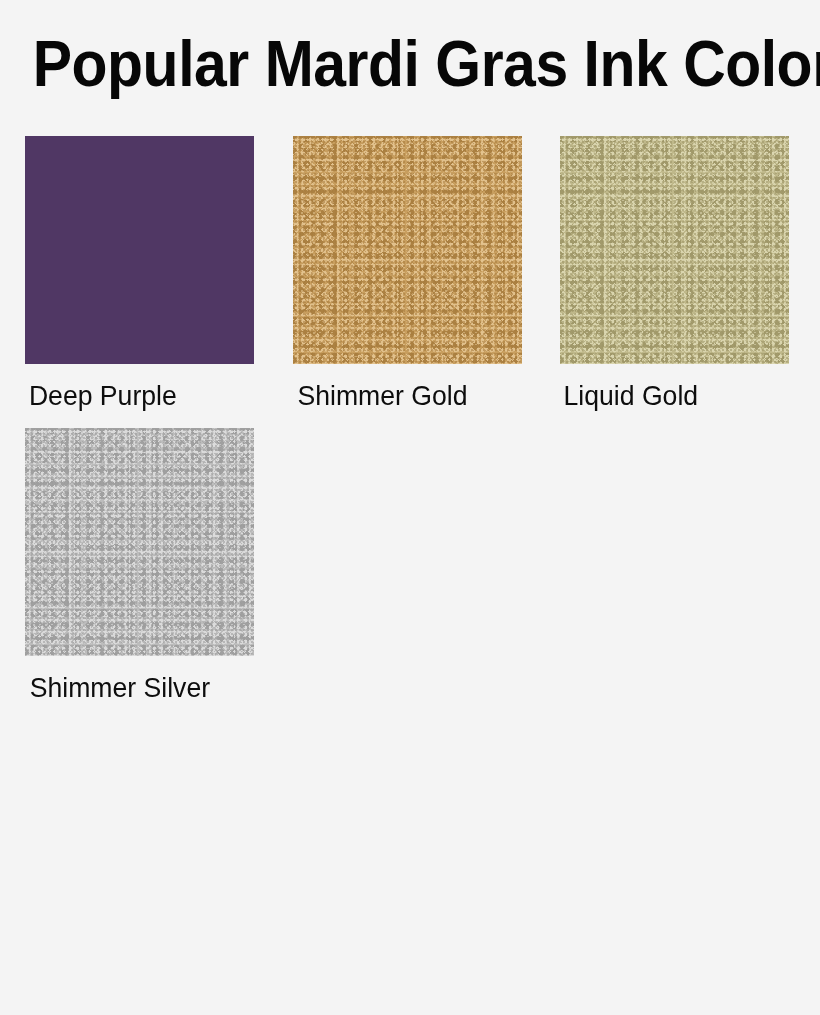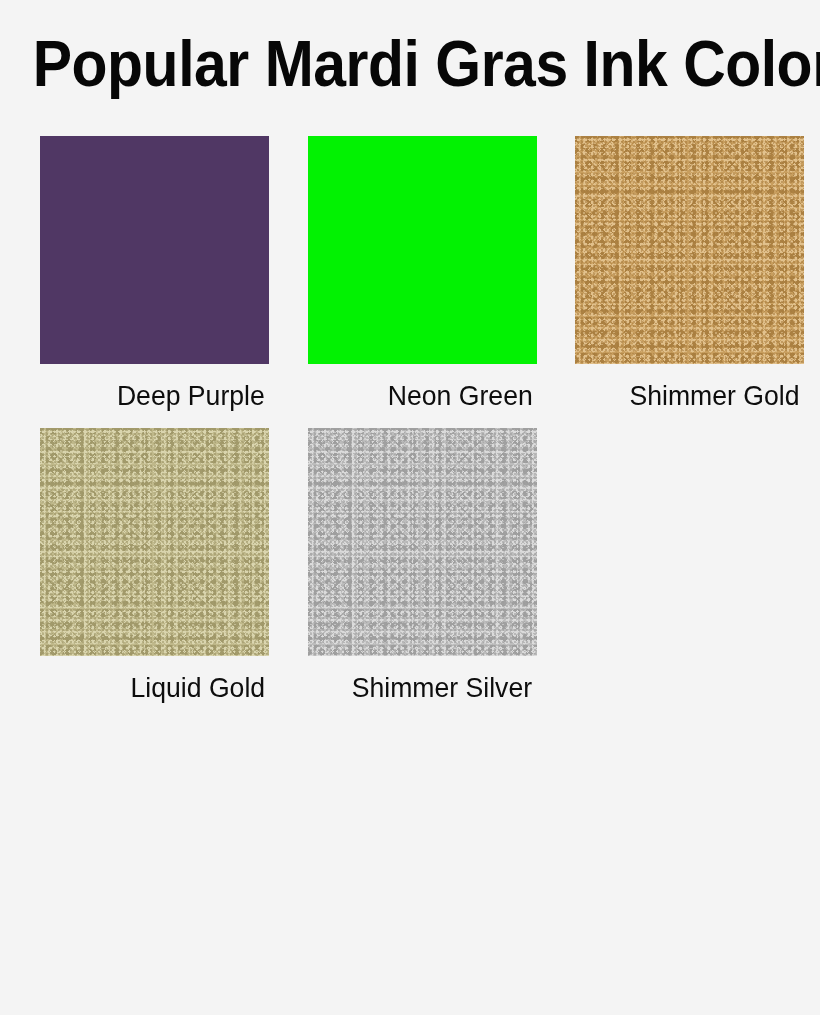--- a/index.html
+++ b/index.html
@@ -48,21 +48,21 @@
     display: grid;
     grid-template-columns: 229px 229px 229px;
     justify-content: space-between;
     row-gap: 0px;
   }
 
   .swatch-cell {
     width: 244px;
     display: flex;
     flex-direction: column;
-    align-items: flex-end;
+    align-items: flex-start;
   }
 
   .swatch-chip {
     width: 229px;
     height: 228px;
     box-sizing: border-box;
     position: relative;
     overflow: hidden;
   }
 
@@ -111,26 +111,20 @@
   <div class="poster-title">Popular Mardi Gras Ink Colors</div>
 
   <div class="swatch-grid">
       <div class="swatch-cell">
         <div class="swatch-chip">
           <div class="chip-base" style="background: rgb(80, 55, 100);"></div>
         </div>
         <div class="swatch-label">Deep Purple</div>
       </div>
       <div class="swatch-cell">
-        <div class="swatch-chip">
-          <div class="chip-base" style="background: rgb(2, 242, 2);"></div>
-        </div>
-        <div class="swatch-label">Neon Green</div>
-      </div>
-      <div class="swatch-cell">
         <div class="swatch-chip glitter">
           <div class="chip-base" style="background: rgb(200, 158, 94);"></div>
           <div class="chip-speckle" style="background-image: radial-gradient(rgb(230, 198, 148) 38%, transparent 42%), radial-gradient(rgb(168, 124, 62) 35%, transparent 40%), radial-gradient(rgb(230, 198, 148) 30%, transparent 36%), radial-gradient(rgb(168, 124, 62) 40%, transparent 45%), radial-gradient(rgb(230, 198, 148) 28%, transparent 34%);"></div>
           <div class="chip-speckle-2" style="background-image: radial-gradient(rgb(168, 124, 62) 34%, transparent 38%), radial-gradient(rgb(230, 198, 148) 30%, transparent 35%), radial-gradient(rgb(168, 124, 62) 26%, transparent 32%);"></div>
         </div>
         <div class="swatch-label">Shimmer Gold</div>
       </div>
       <div class="swatch-cell">
         <div class="swatch-chip glitter">
           <div class="chip-base" style="background: rgb(191, 184, 138);"></div>

